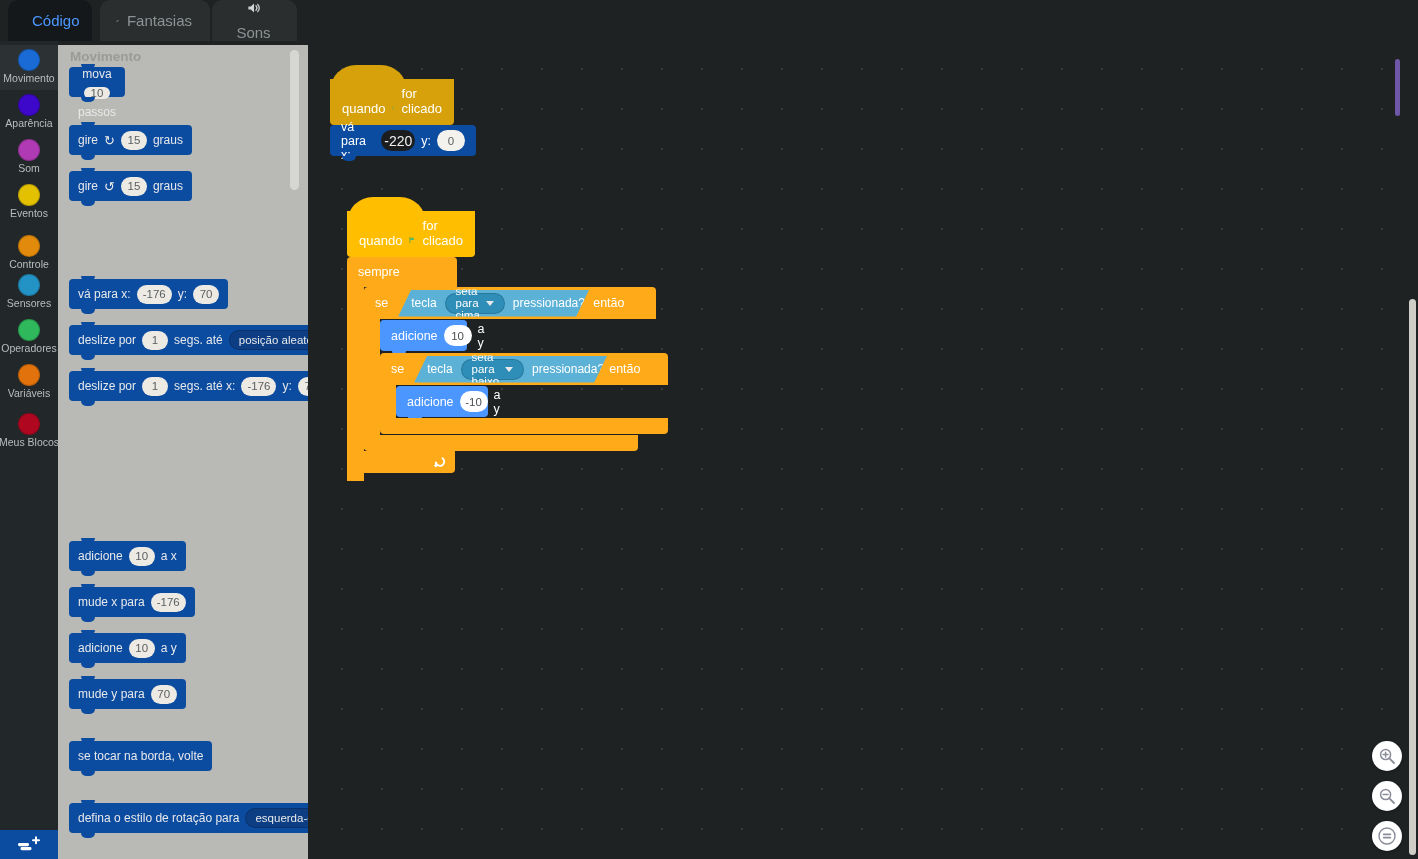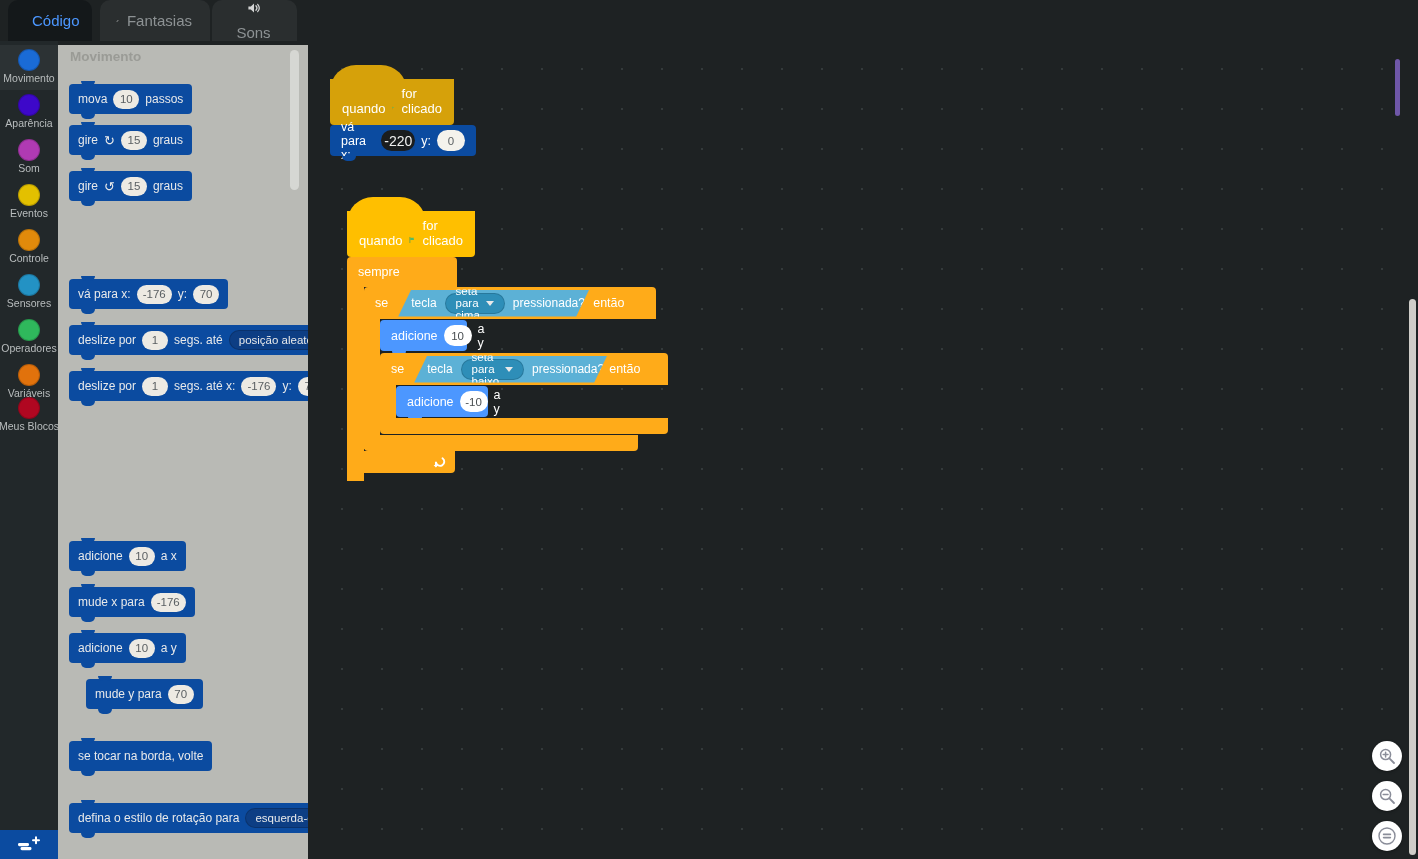--- a/index.html
+++ b/index.html
@@ -230,55 +230,55 @@
       <span class="cat-label">Aparência</span>
     </div>
     <div class="cat" style="position:absolute; top:94px;">
       <span class="cat-dot" style="background:#b03ab3;"></span>
       <span class="cat-label">Som</span>
     </div>
     <div class="cat" style="position:absolute; top:139px;">
       <span class="cat-dot" style="background:#e3c000;"></span>
       <span class="cat-label">Eventos</span>
     </div>
-    <div class="cat" style="position:absolute; top:184px;">
+    <div class="cat" style="position:absolute; top:184px;justify-content:flex-end;">
       <span class="cat-dot" style="background:#e18a0b;"></span>
       <span class="cat-label">Controle</span>
     </div>
     <div class="cat" style="position:absolute; top:229px;">
       <span class="cat-dot" style="background:#2392c4;"></span>
       <span class="cat-label">Sensores</span>
     </div>
     <div class="cat" style="position:absolute; top:274px;">
       <span class="cat-dot" style="background:#2fb85c;"></span>
       <span class="cat-label">Operadores</span>
     </div>
     <div class="cat" style="position:absolute; top:319px;">
       <span class="cat-dot" style="background:#e1720c;"></span>
       <span class="cat-label">Variáveis</span>
     </div>
-    <div class="cat" style="position:absolute; top:352px;">
+    <div class="cat" style="position:absolute; top:368px;">
       <span class="cat-dot" style="background:#b00721;"></span>
       <span class="cat-label">Meus Blocos</span>
     </div>
 
     <div class="ext-btn">
       <svg width="26" height="20" viewBox="0 0 26 20">
         <rect x="2" y="8" width="11" height="3.2" rx="1.4" fill="#fff"></rect>
         <rect x="4.5" y="12" width="11" height="3.2" rx="1.4" fill="#fff"></rect>
         <path d="M20 2.2 v6 M17 5.2 h6" stroke="#fff" stroke-width="2" stroke-linecap="round"></path>
       </svg>
     </div>
   </div>
 
   <div class="palette">
     <div class="palette-head">Movimento</div>
     <div class="palette-scroll"></div>
 
-    <div class="pblock" style="left:11px; top:39px;">
+    <div class="pblock" style="left:11px; top:22px;flex-direction:column;">
       <span>mova</span>
       <span class="num-oval">10</span>
       <span>passos</span>
     </div>
 
     <div class="pblock" style="left:11px; top:80px;">
       <span>gire</span>
       <span class="rot-ico">↻</span>
       <span class="num-oval">15</span>
       <span>graus</span>
@@ -330,21 +330,21 @@
       <span>mude x para</span>
       <span class="num-oval">-176</span>
     </div>
 
     <div class="pblock" style="left:11px; top:588px;">
       <span>adicione</span>
       <span class="num-oval">10</span>
       <span>a y</span>
     </div>
 
-    <div class="pblock" style="left:28px; top:634px;">
+    <div class="pblock" style="left:11px; top:634px;">
       <span>mude y para</span>
       <span class="num-oval">70</span>
     </div>
 
     <div class="pblock" style="left:11px; top:696px;">
       <span>se tocar na borda, volte</span>
     </div>
 
     <div class="pblock" style="left:11px; top:758px; width:330px;">
       <span>defina o estilo de rotação para</span>

